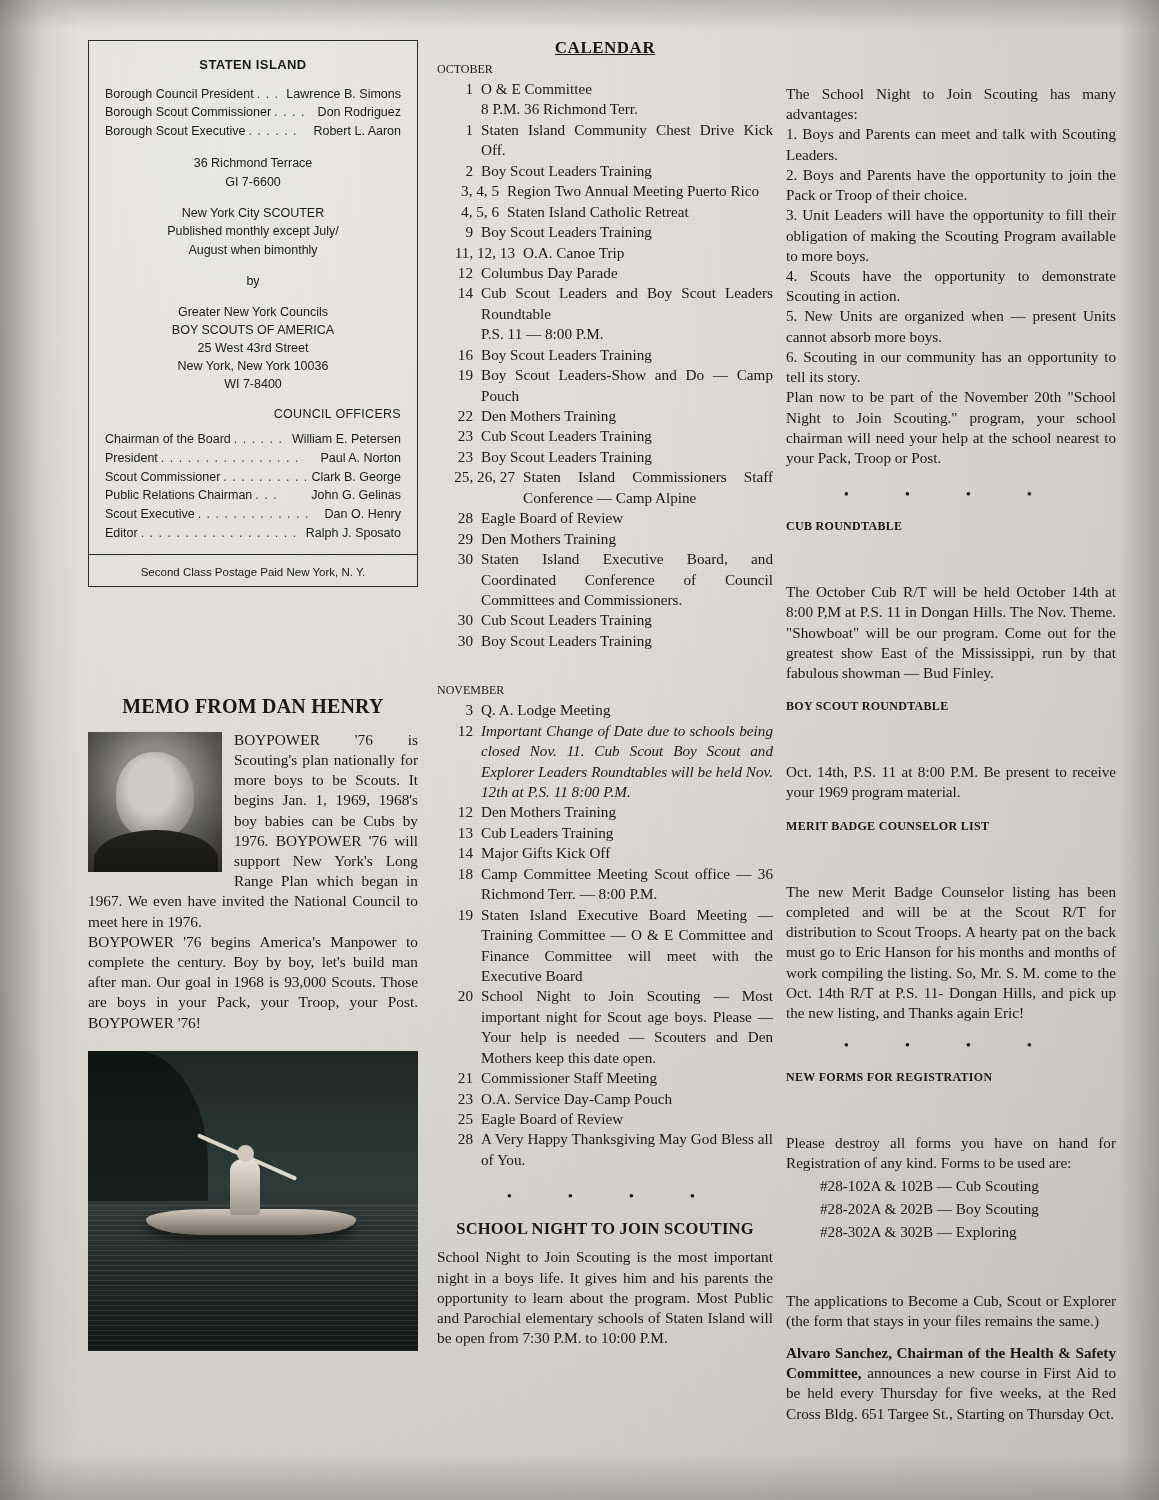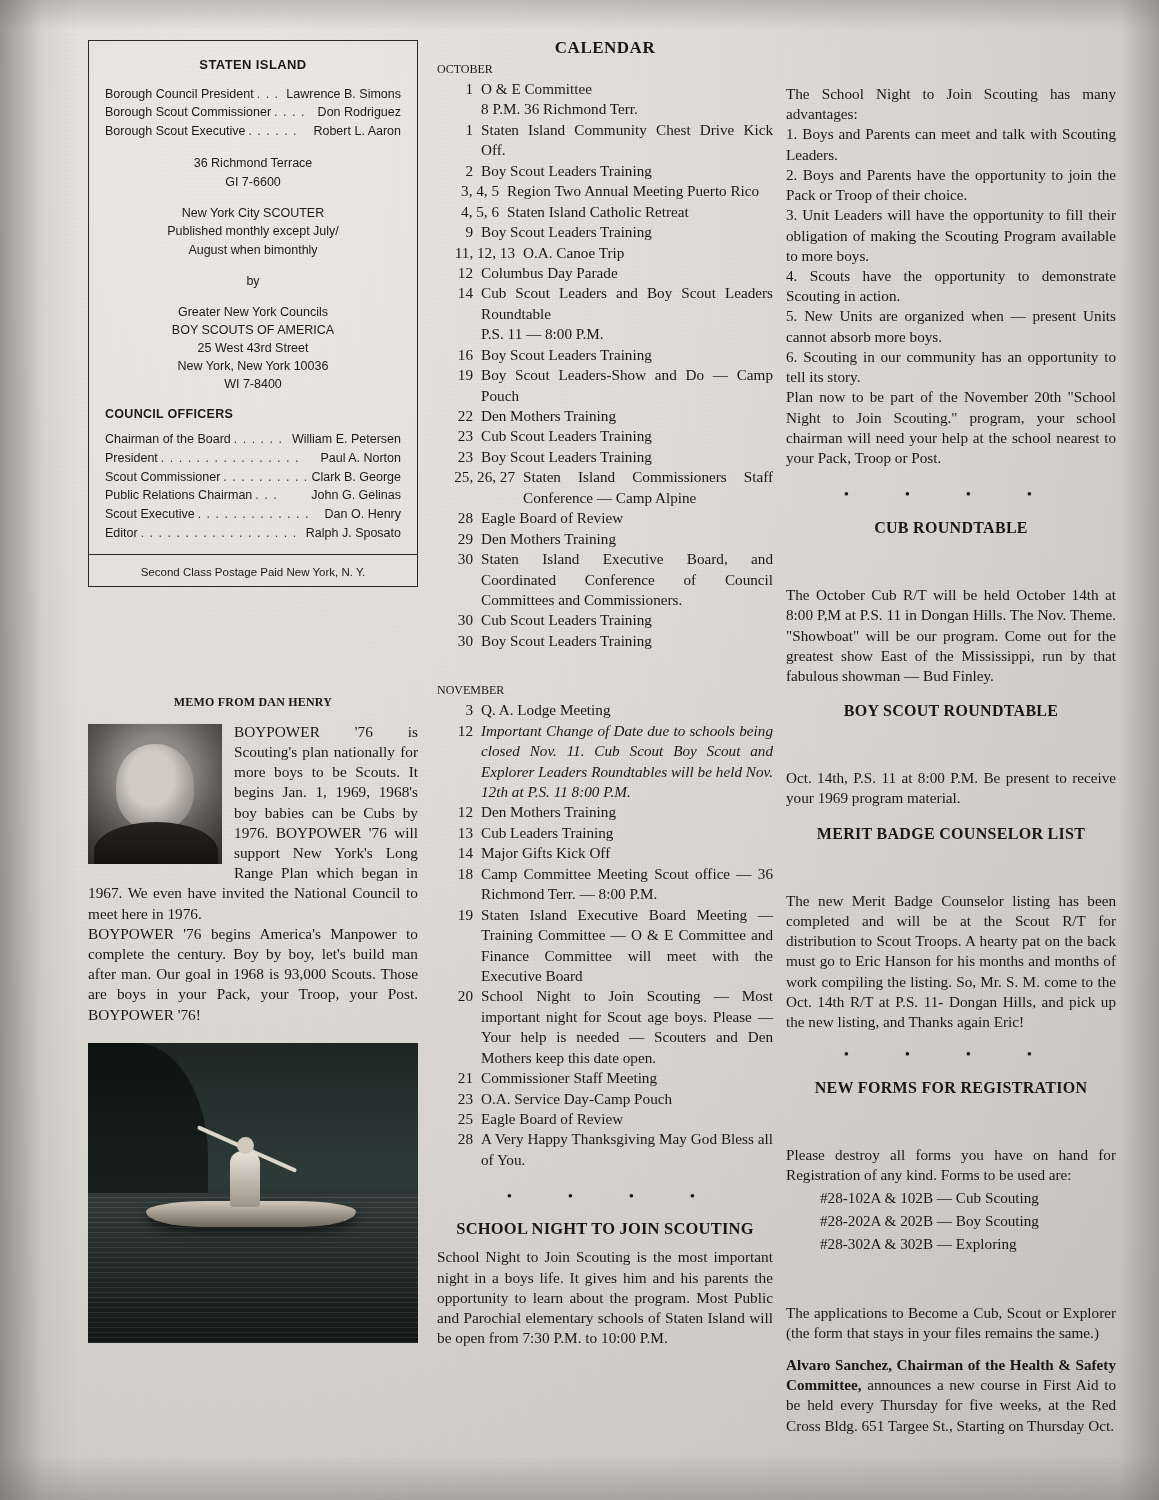--- a/index.html
+++ b/index.html
@@ -51,28 +51,28 @@
     font-size:13px;margin-bottom:10px;
   }
   .mh-row{display:flex;justify-content:space-between;align-items:flex-start;white-space:nowrap;}
   .mh-row .lbl{}
   .mh-row .dots{flex:1;overflow:hidden;margin:0 2px 0 3px;letter-spacing:1px;color:#3a3a38;}
   .mh-row .val{}
   .mh-center{text-align:center;}
   .mh-gap{height:13px;}
   .mh-small{text-align:center;line-height:1.45;}
   .mh-sec{
-    text-align:left;font-weight:bold;margin:12px 0 6px;letter-spacing:.3px;
+    text-align:right;font-weight:normal;margin:12px 0 6px;letter-spacing:.3px;
   }
   .mh-rule{border-top:1px solid #2a2a28;margin:11px -16px 9px;}
   .mh-foot{text-align:center;font-size:11.5px;}
 
   
   .memo-h{
-    text-align:center;font-weight:bold;font-size:12px;letter-spacing:.2px;
+    text-align:center;font-weight:bold;font-size:20px;letter-spacing:.2px;
     margin:0 0 12px 0;font-family:"Liberation Serif",serif;
   }
   .photo-head{
     float:left;width:134px;height:140px;margin:2px 12px 4px 0;
     background:
       radial-gradient(circle at 50% 34%, #8d8a84 0 30%, #5f5d58 55%, #403f3c 78%, #2b2a28 100%);
     position:relative;overflow:hidden;border:0;
   }
   .photo-head:after{
     content:"";position:absolute;left:28px;top:20px;width:78px;height:86px;border-radius:48% 48% 44% 44%;
@@ -122,38 +122,38 @@
     transform:rotate(24deg);border-radius:2px;
   }
   .canoe .tree{
     position:absolute;left:0;top:0;width:120px;height:190px;
     background:linear-gradient(180deg,#0d1311,#1b2420);
     border-radius:0 60% 0 0;
   }
 
   
   .c-title{
-    text-align:center;font-weight:bold;font-size:17px;letter-spacing:.5px;margin-bottom:2px;
+    text-align:center;font-weight:bold;font-size:17px;letter-spacing:.5px;margin-bottom:2px;text-decoration:underline;
   }
   .mon{font-size:12px;margin:4px 0 2px 0;}
   .cal{font-size:15.2px;line-height:1.345;}
   .cal .row{display:flex;margin-bottom:0;}
   .cal .d{width:36px;flex:none;text-align:right;padding-right:8px;}
   .cal .t{flex:1;text-align:justify;}
   .cal .cont{margin-left:44px;}
   .dots-sep{
     text-align:center;letter-spacing:26px;font-size:15px;margin:18px 0 14px 18px;color:#15140f;
   }
   .sec-h{
     text-align:center;font-weight:bold;font-size:16.5px;letter-spacing:.2px;margin:14px 0 8px;
   }
 
   
   .col3 p.body{font-size:15.2px;line-height:1.33;margin-top:48px;}
-  .c3-h{text-align:center;font-weight:bold;font-size:16px;margin:16px 0 8px;letter-spacing:.3px;}
+  .c3-h{font-weight:bold;font-size:12px;margin:16px 0 8px;letter-spacing:.3px;}
   .formlist{margin:2px 0 2px 34px;font-size:15.2px;line-height:1.38;}
   b{font-weight:bold;}
 </style>
 </head>
 <body>
 
 <div class="page">
   <div class="grain"></div>
   <div class="edge-t"></div>
   <div class="edge-l"></div>

